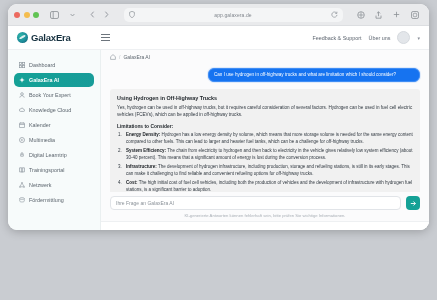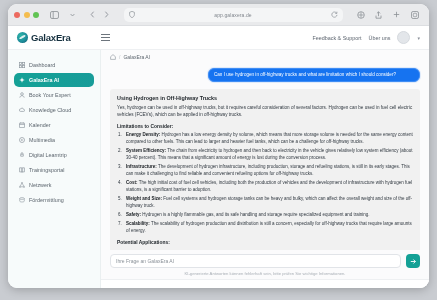--- a/index.html
+++ b/index.html
@@ -4,21 +4,21 @@
 <style>
   * { box-sizing: border-box; margin: 0; padding: 0; }
   html, body {
     width: 437px; height: 300px;
     background: #c9ccd1;
     font-family: "Liberation Sans", sans-serif;
     overflow: hidden;
   }
   .browser {
     position: absolute; left: 8px; top: 4px;
-    width: 421px; height: 284px;
+    width: 421px; height: 226px;
     background: #ffffff;
     border-radius: 9px;
     box-shadow: 0 2px 10px rgba(0,0,0,0.22);
     overflow: hidden;
     display: flex; flex-direction: column;
   }
   
   .chrome {
     height: 22px; flex: 0 0 22px;
     background: #e9eaec;

